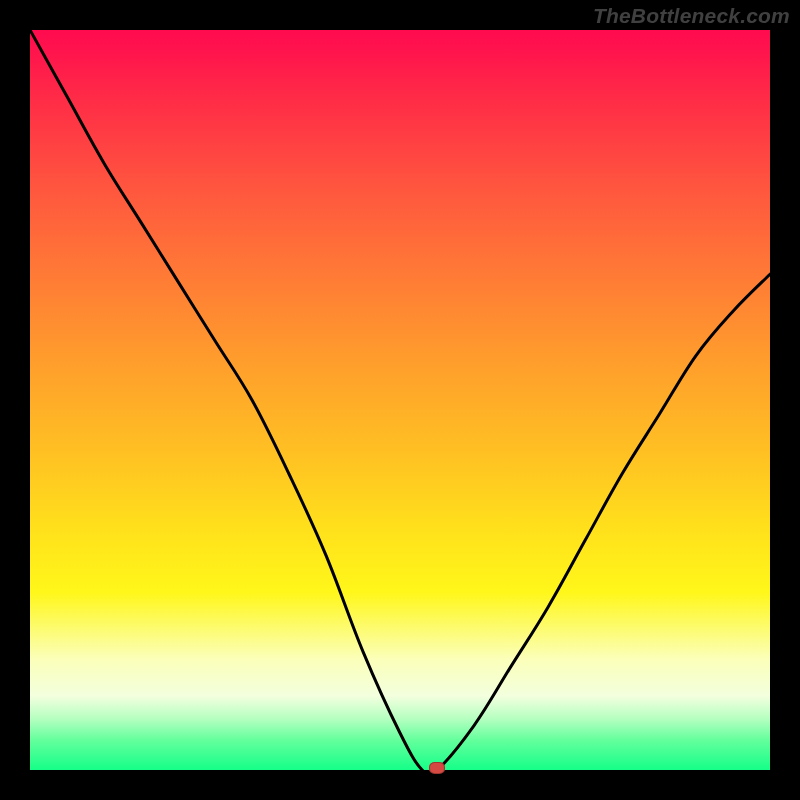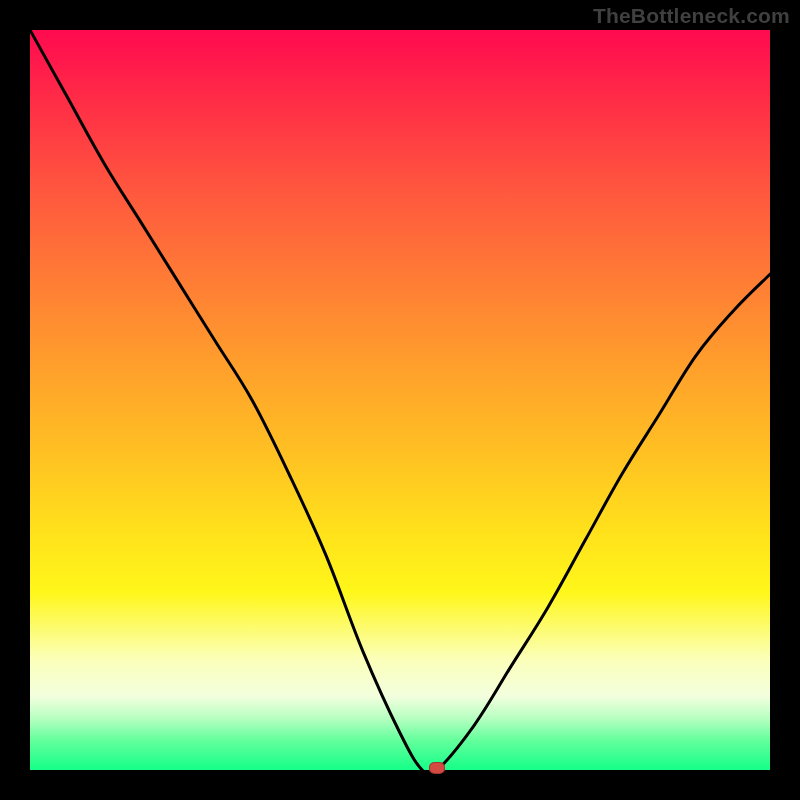--- a/index.html
+++ b/index.html
@@ -19,20 +19,21 @@
   }
   .watermark {
     position: absolute;
     top: 4px;
     right: 10px;
     color: #404040;
     font-size: 21px;
     font-weight: 600;
     letter-spacing: 0.2px;
     z-index: 20;
+    font-style: italic;
   }
   .plot-area {
     position: absolute;
     left: 30px;
     top: 30px;
     width: 740px;
     height: 740px;
     
     background: linear-gradient(
       to bottom,

